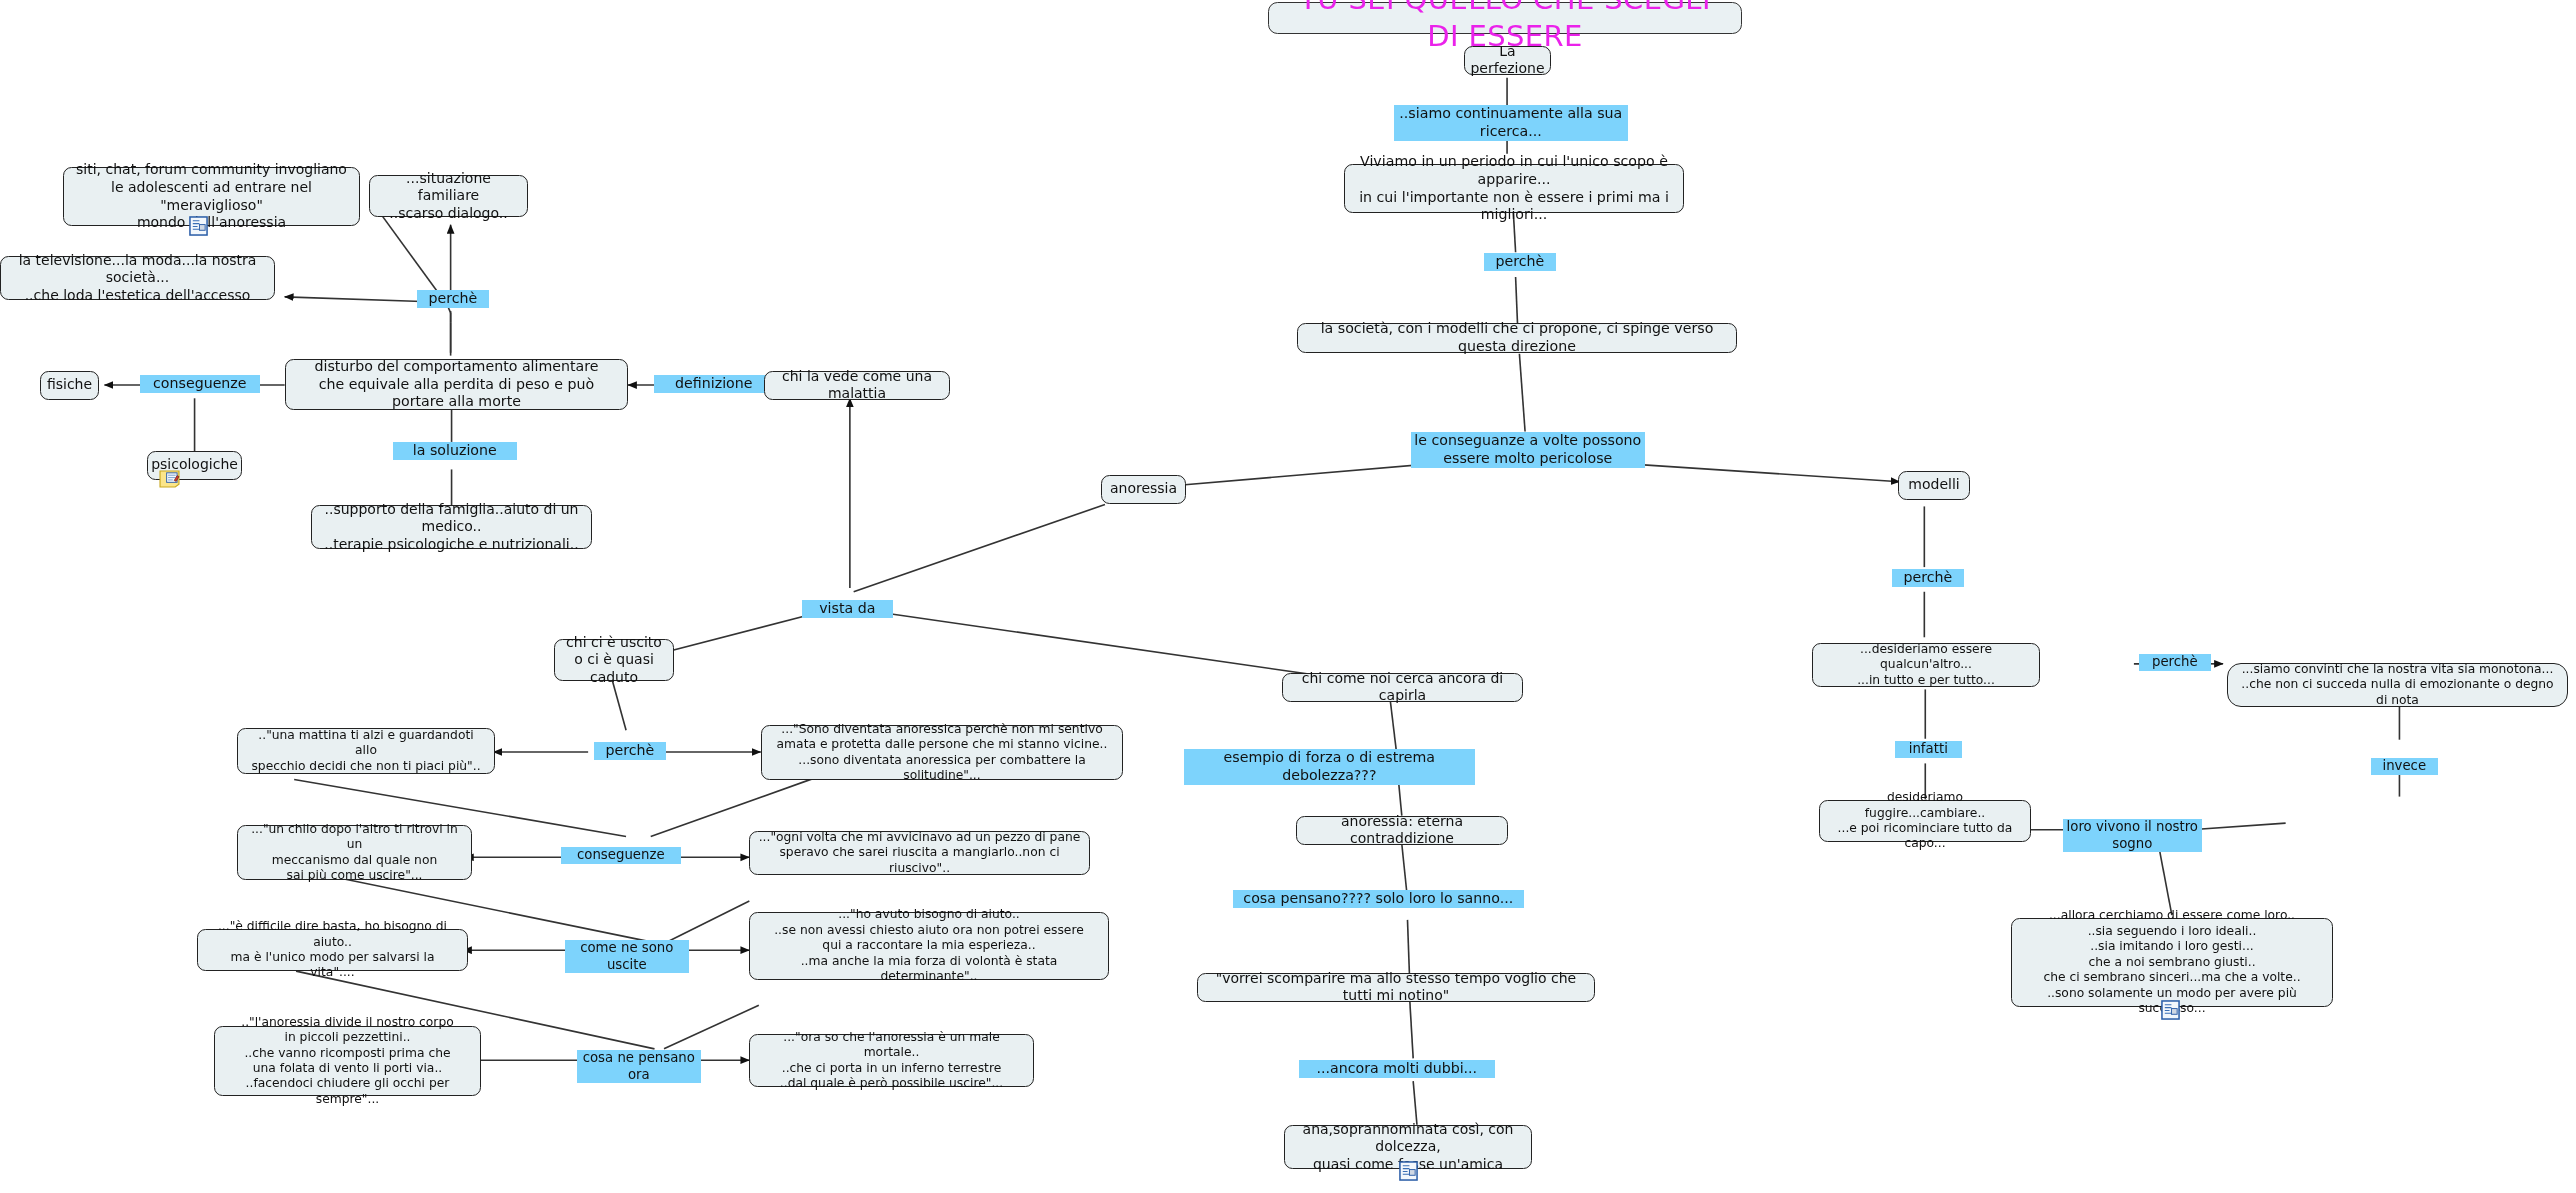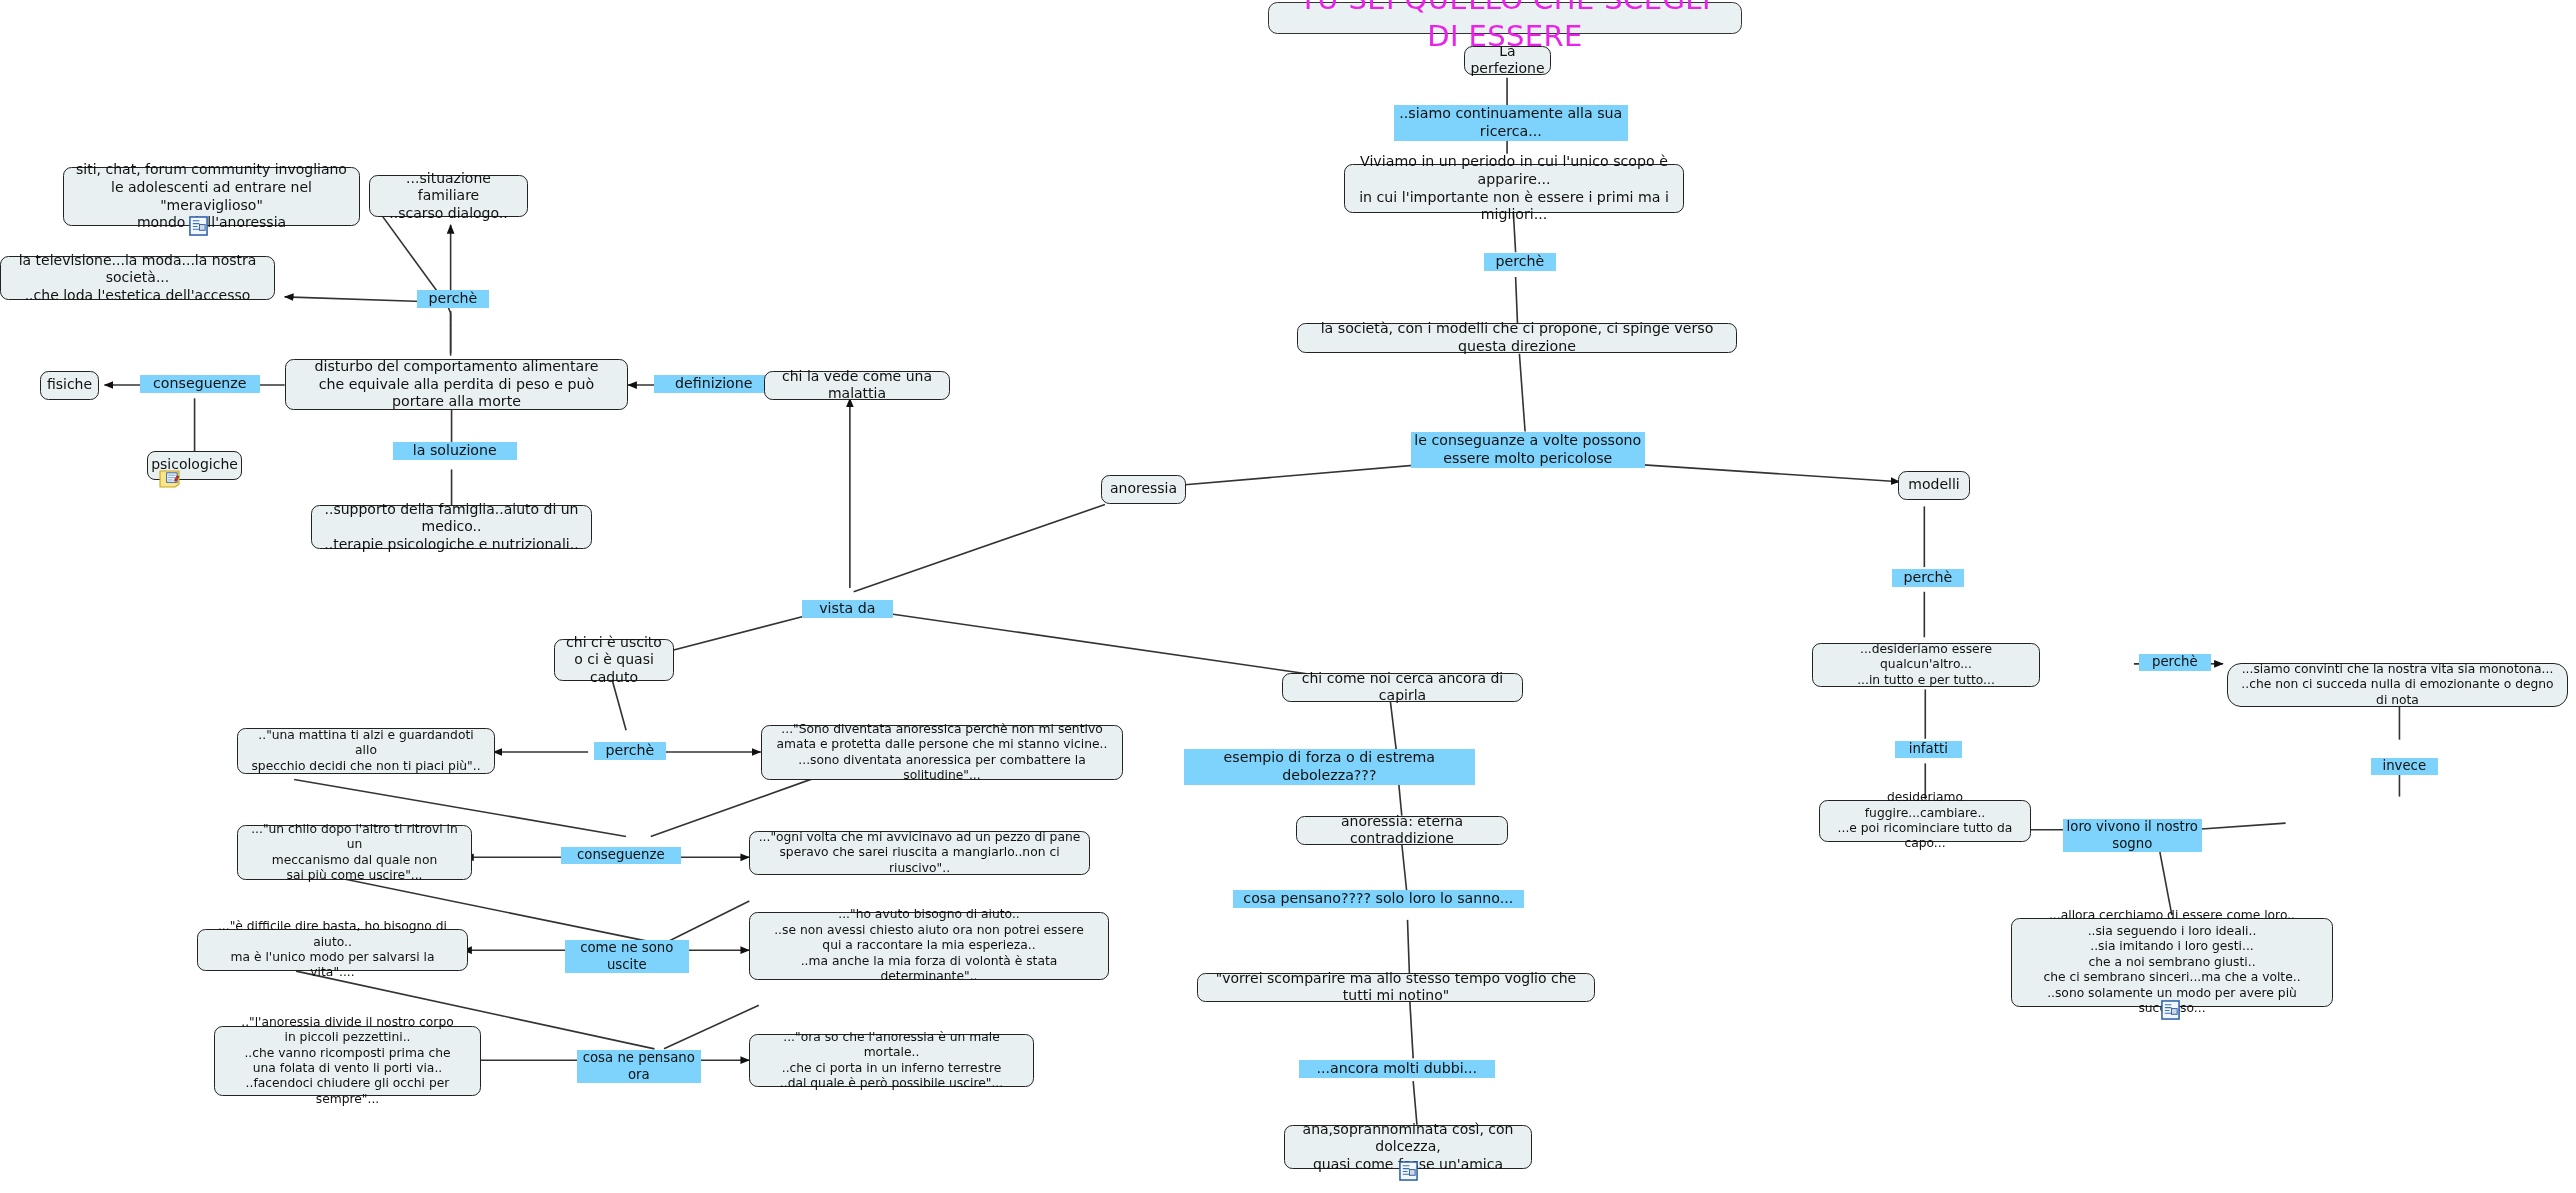--- a/index.html
+++ b/index.html
@@ -163,21 +163,21 @@
   <div class="node small" style="left:369px;top:175px;width:159px;height:42px;">...situazione familiare
 ..scarso dialogo..</div>
   <div class="node small" style="left:0px;top:256px;width:275px;height:44px;">la televisione...la moda...la nostra società...
 ..che loda l'estetica dell'accesso</div>
   <div class="elabel" style="left:417px;top:290px;width:66px;">perchè</div>
 
   <div class="node" style="left:285px;top:359px;width:343px;height:51px;">disturbo del comportamento alimentare
 che equivale alla perdita di peso e può portare alla morte</div>
   <div class="elabel" style="left:140px;top:375px;width:114px;">conseguenze</div>
   <div class="node small" style="left:40px;top:371px;width:59px;height:28.5px;">fisiche</div>
-  <div class="node small" style="left:147px;top:451px;width:95px;height:28.5px;border-radius:8px;">psicologiche</div>
+  <div class="node small" style="left:147px;top:451px;width:95px;height:28.5px;">psicologiche</div>
   <div class="noteicon" style="left:159px;top:470px;">
     <svg width="21" height="18" viewBox="0 0 22 19">
         <path d="M1 1h20v14l-4 3H1z" fill="#fbe58a" stroke="#c9a81f" stroke-width="1.2"></path>
         <rect x="8" y="3" width="11" height="10" fill="#f4f8fc" stroke="#2b5ea8" stroke-width="1"></rect>
         <g stroke="#6a93c7" stroke-width="0.9">
           <path d="M9.5 5.5h8M9.5 8h8M9.5 10.5h5"></path>
         </g>
         <path d="M16 11l3-5 2 1-3 5z" fill="#d23b2e" stroke="#7a2018" stroke-width="0.8"></path>
       </svg>
   </div>

